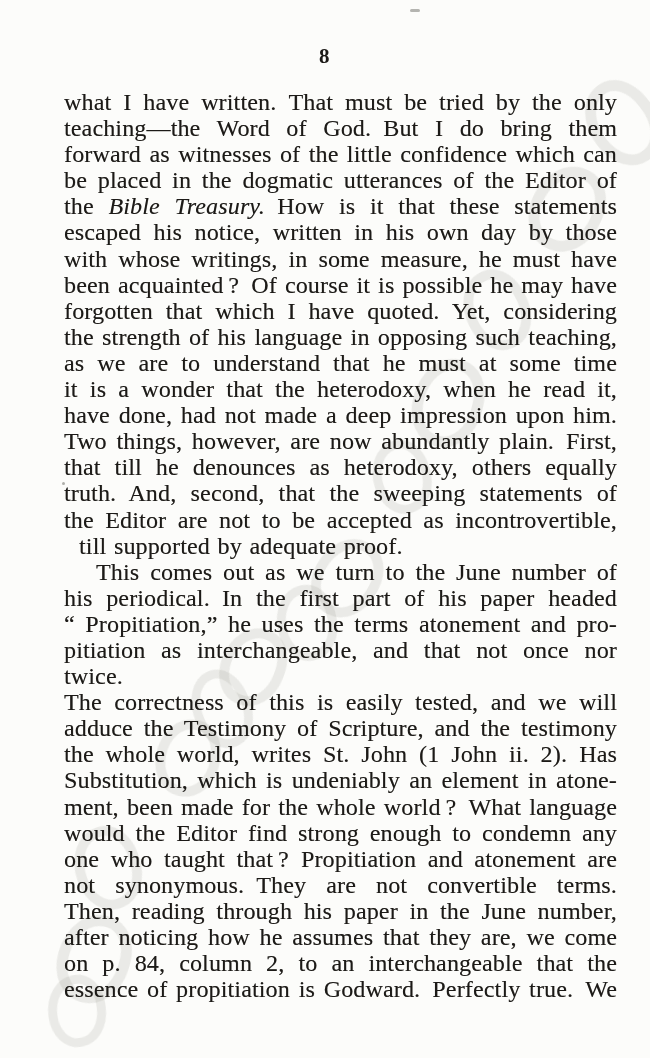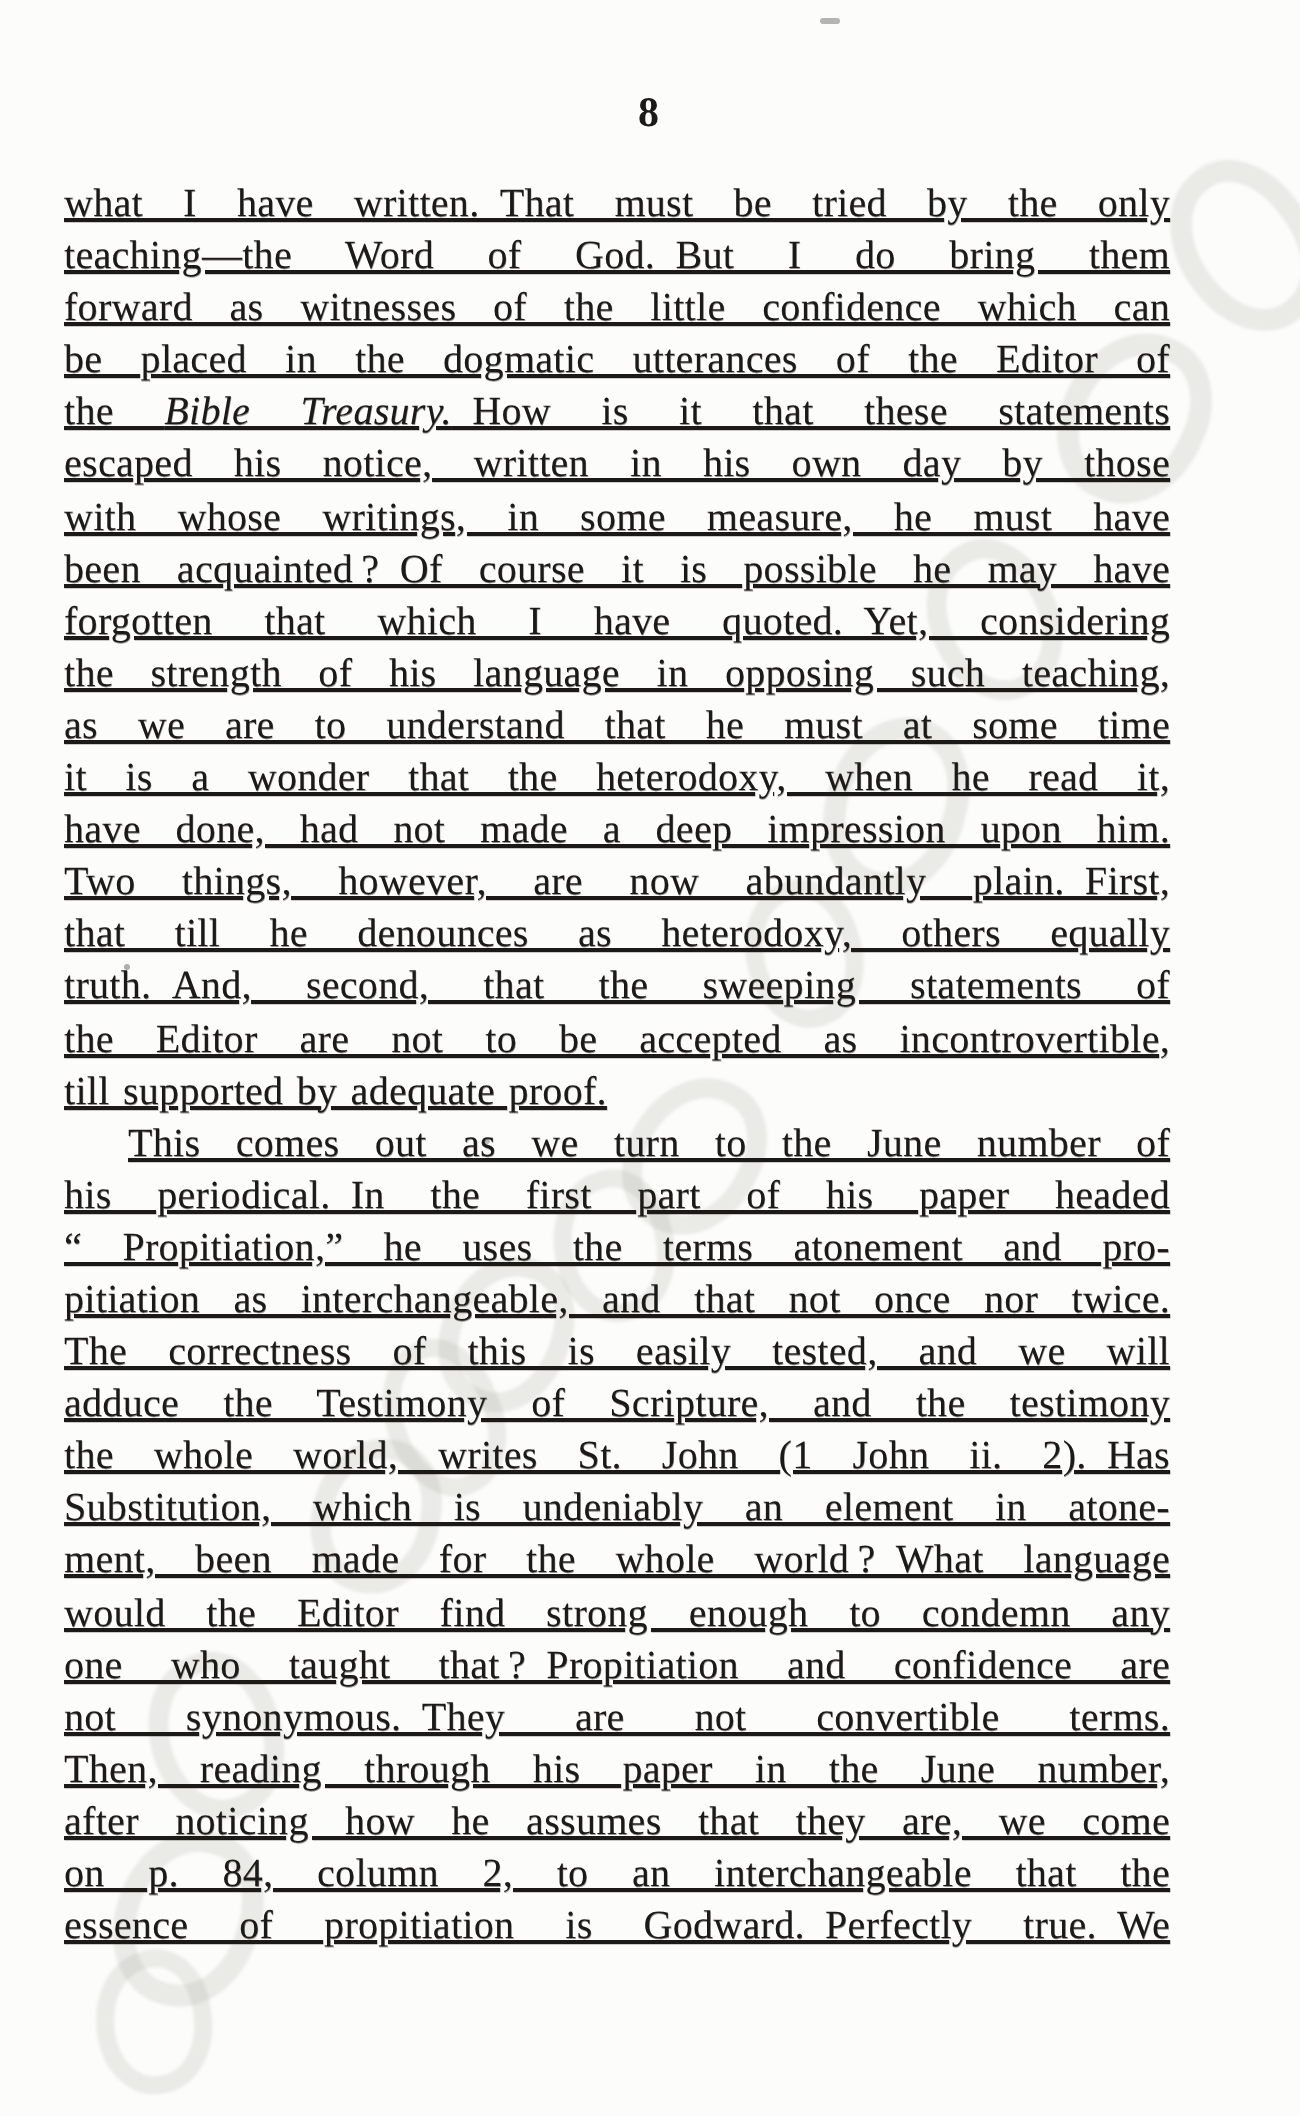--- a/index.html
+++ b/index.html
@@ -23,36 +23,36 @@
     width: 553px;
     text-align: center;
     font-size: 21px;
     font-weight: 700;
     letter-spacing: 0.5px;
     color: #1c1a17;
   }
   .text-block {
     position: absolute;
     top: 89px;
-    left: 32px;
+    left: 64px;
     width: 553px;
-    font-size: 20px;
+    font-size: 24px;
     line-height: 26.1px;
     letter-spacing: 0.15px;
     word-spacing: 1.5px;
     text-shadow: 0.25px 0.25px 0 rgba(28,26,23,0.45);
-    text-decoration: underline;
   }
   .line {
     text-align: justify;
     text-align-last: justify;
     white-space: normal;
   }
   .line.flush {
     text-align-last: left;
+    margin-left: 15px;
   }
   .line.indent {
     text-indent: 32px;
   }
   .italic {
     font-style: italic;
   }
   
   .watermark {
     position: absolute;
@@ -123,21 +123,21 @@
       <div class="line indent"><span>This comes out as we turn to the June number of</span></div>
       <div class="line"><span>his periodical. In the first part of his paper headed</span></div>
       <div class="line"><span>“ Propitiation,” he uses the terms atonement and pro-</span></div>
       <div class="line"><span>pitiation as interchangeable, and that not once nor twice.</span></div>
       <div class="line"><span>The correctness of this is easily tested, and we will</span></div>
       <div class="line"><span>adduce the Testimony of Scripture, and the testimony</span></div>
       <div class="line"><span>the whole world, writes St. John (1 John ii. 2). Has</span></div>
       <div class="line"><span>Substitution, which is undeniably an element in atone-</span></div>
       <div class="line"><span>ment, been made for the whole world ? What language</span></div>
       <div class="line"><span>would the Editor find strong enough to condemn any</span></div>
-      <div class="line"><span>one who taught that ? Propitiation and confidence are</span></div>
+      <div class="line"><span>one who taught that ? Propitiation and atonement are</span></div>
       <div class="line"><span>not synonymous. They are not convertible terms.</span></div>
       <div class="line"><span>Then, reading through his paper in the June number,</span></div>
       <div class="line"><span>after noticing how he assumes that they are, we come</span></div>
       <div class="line"><span>on p. 84, column 2, to an interchangeable that the</span></div>
       <div class="line"><span>essence of propitiation is Godward. Perfectly true. We</span></div>
     </div>
 
 </div>
 
 </body></html>

